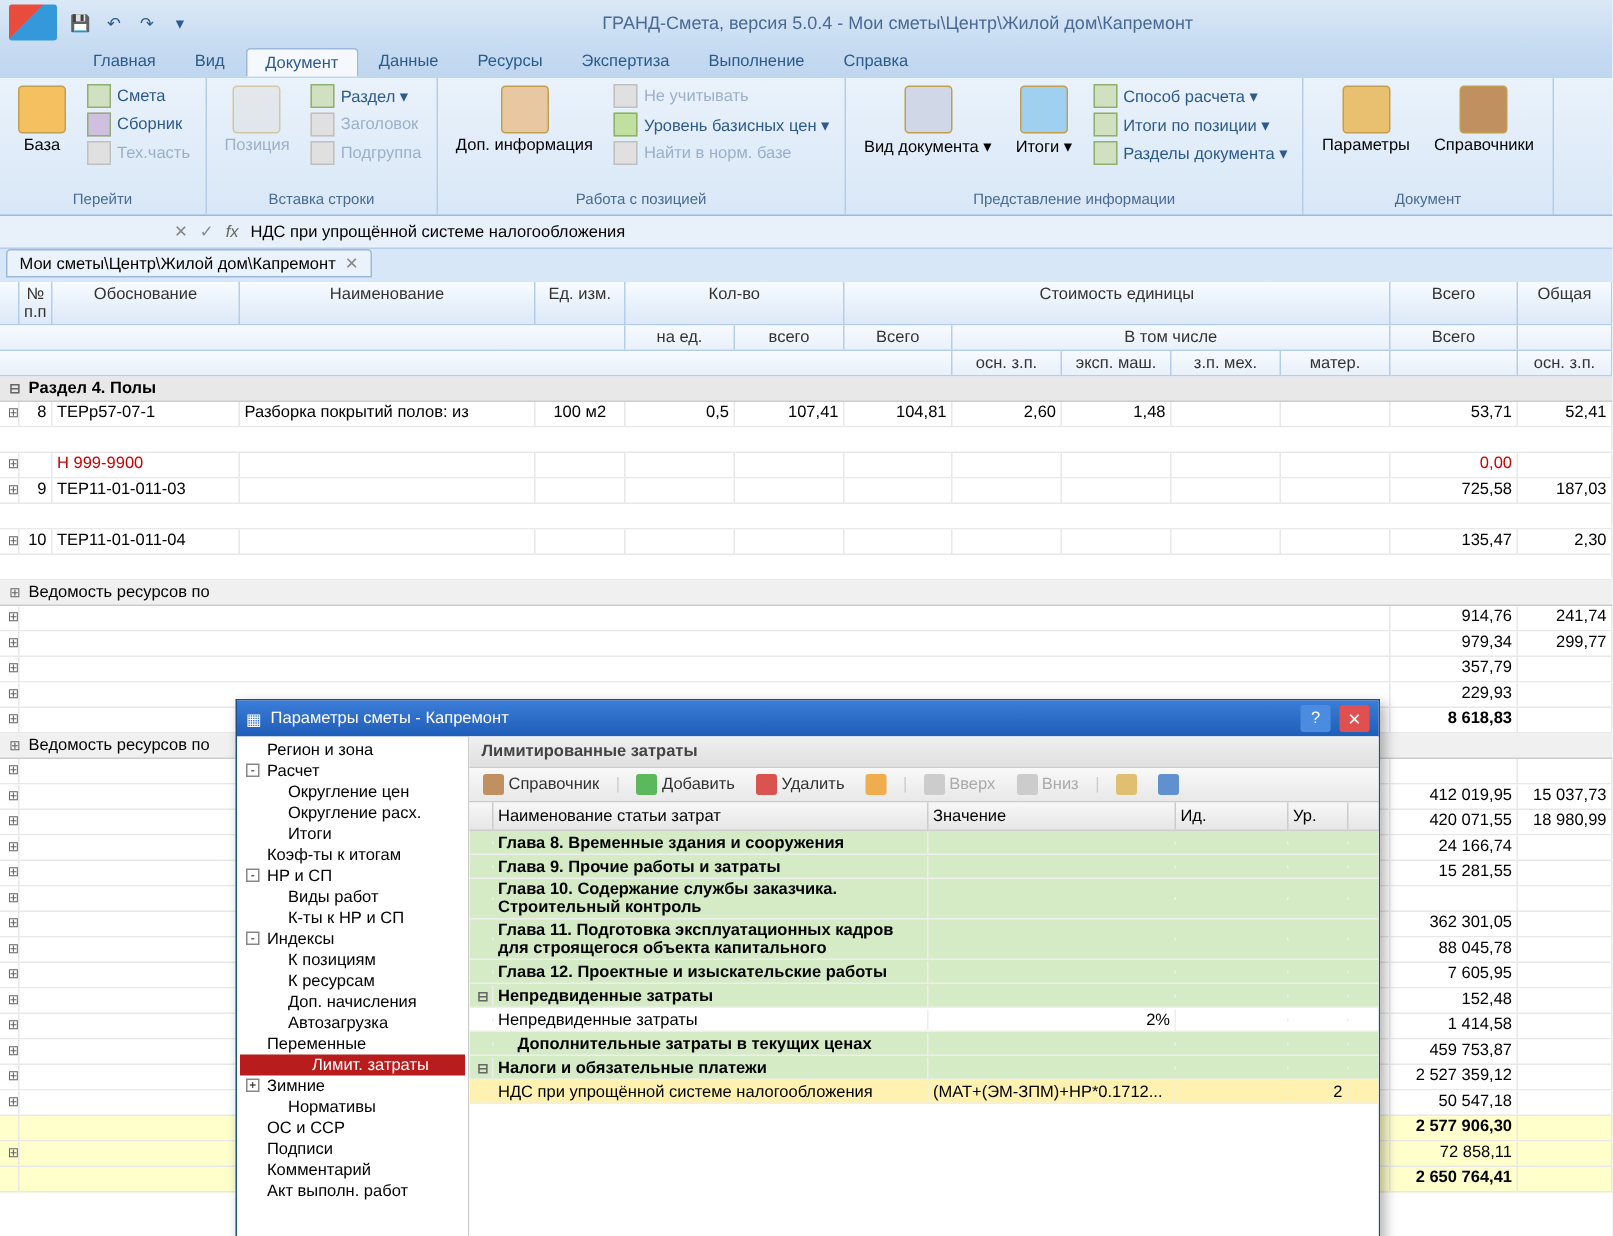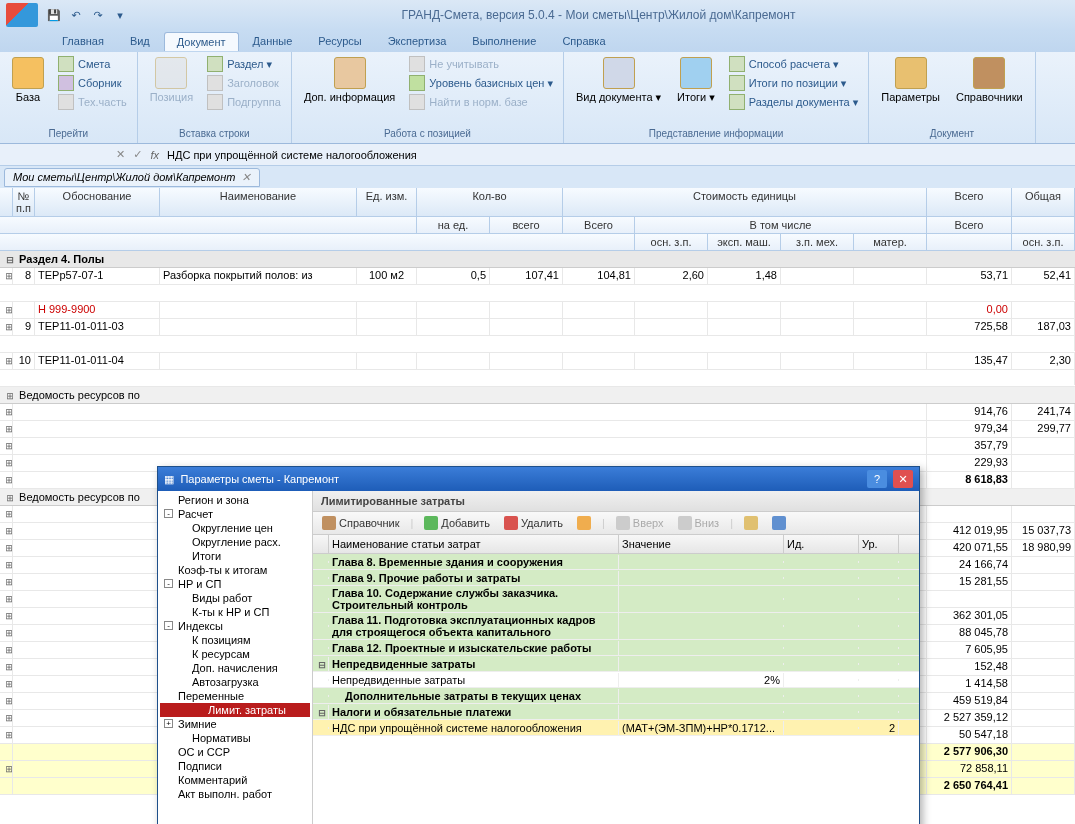--- a/index.html
+++ b/index.html
@@ -25,21 +25,21 @@
 .smallbtn { display:flex; align-items:center; gap:4px; padding:1px 4px; color:#2c5a8c; cursor:pointer; white-space:nowrap; }
 .smallbtn .si { width:16px; height:16px; background:#d0e0c0; border:1px solid #90b070; }
 .smallbtn.dis { color:#9bb0c8; }
 .smallbtn.dis .si { background:#e0e0e0; border-color:#c0c0c0; }
 
 .formulabar { height:22px; background:#e8f0fa; border-bottom:1px solid #b5cde8; display:flex; align-items:center; padding:0 8px; gap:8px; }
 .formulabar .cell { width:100px; }
 .formulabar .fx { font-style:italic; color:#666; }
 .formulabar input { flex:1; border:none; background:transparent; font-size:11px; outline:none; }
 
-.pathtabs { height:22px; background:#d8e7f7; display:flex; align-items:center; padding:0 4px;font-style:italic; }
+.pathtabs { height:22px; background:#d8e7f7; display:flex; align-items:flex-start; padding:0 4px; }
 .pathtab { background:#eaf2fb; border:1px solid #9cb9dc; padding:2px 8px; border-radius:3px 3px 0 0; display:flex; align-items:center; gap:6px; }
 
 .gridarea { position:relative; height: calc(824px - 30px - 22px - 92px - 22px - 22px); overflow:hidden; background:#fff; }
 .hdr { display:flex; background:linear-gradient(#f7fbff,#dce9f7); border-bottom:1px solid #b5cde8; }
 .hdr > div, .hdr2 > div, .hdr3 > div { border-right:1px solid #b5cde8; text-align:center; padding:2px; color:#333; overflow:hidden; }
 .hdr2, .hdr3 { display:flex; background:linear-gradient(#f7fbff,#e8f0fa); border-bottom:1px solid #b5cde8; }
 .row { display:flex; border-bottom:1px solid #e8e8e8; min-height:17px; background:#fff; }
 .row.yellow { background:#ffffcc; }
 .row > div { border-right:1px solid #e8e8e8; padding:1px 3px; overflow:hidden; white-space:nowrap; }
 .section { background:#e8e8e8; font-weight:bold; padding:2px 4px; border-bottom:1px solid #ccc; }
@@ -446,21 +446,21 @@
         <div class="c-vs num">1 414,58</div>
         <div class="c-ozv num"></div>
       </div>
     </div>
 
   <div id="totalrows">
       <div class="row">
         <div class="c-exp"><span class="exp">⊞</span></div>
         <div style="width:147px"></div>
         <div style="width:767px;">Итого</div>
-        <div class="c-vs num" style="">459 519,84</div>
+        <div class="c-vs num" style="">459 753,87</div>
         <div class="c-ozv"></div>
       </div>
       <div class="row">
         <div class="c-exp"><span class="exp">⊞</span></div>
         <div style="width:147px"></div>
         <div style="width:767px;">Всего с учетом "Перевод в текущие цены СМР=5,5"</div>
         <div class="c-vs num" style="">2 527 359,12</div>
         <div class="c-ozv"></div>
       </div>
       <div class="row">

